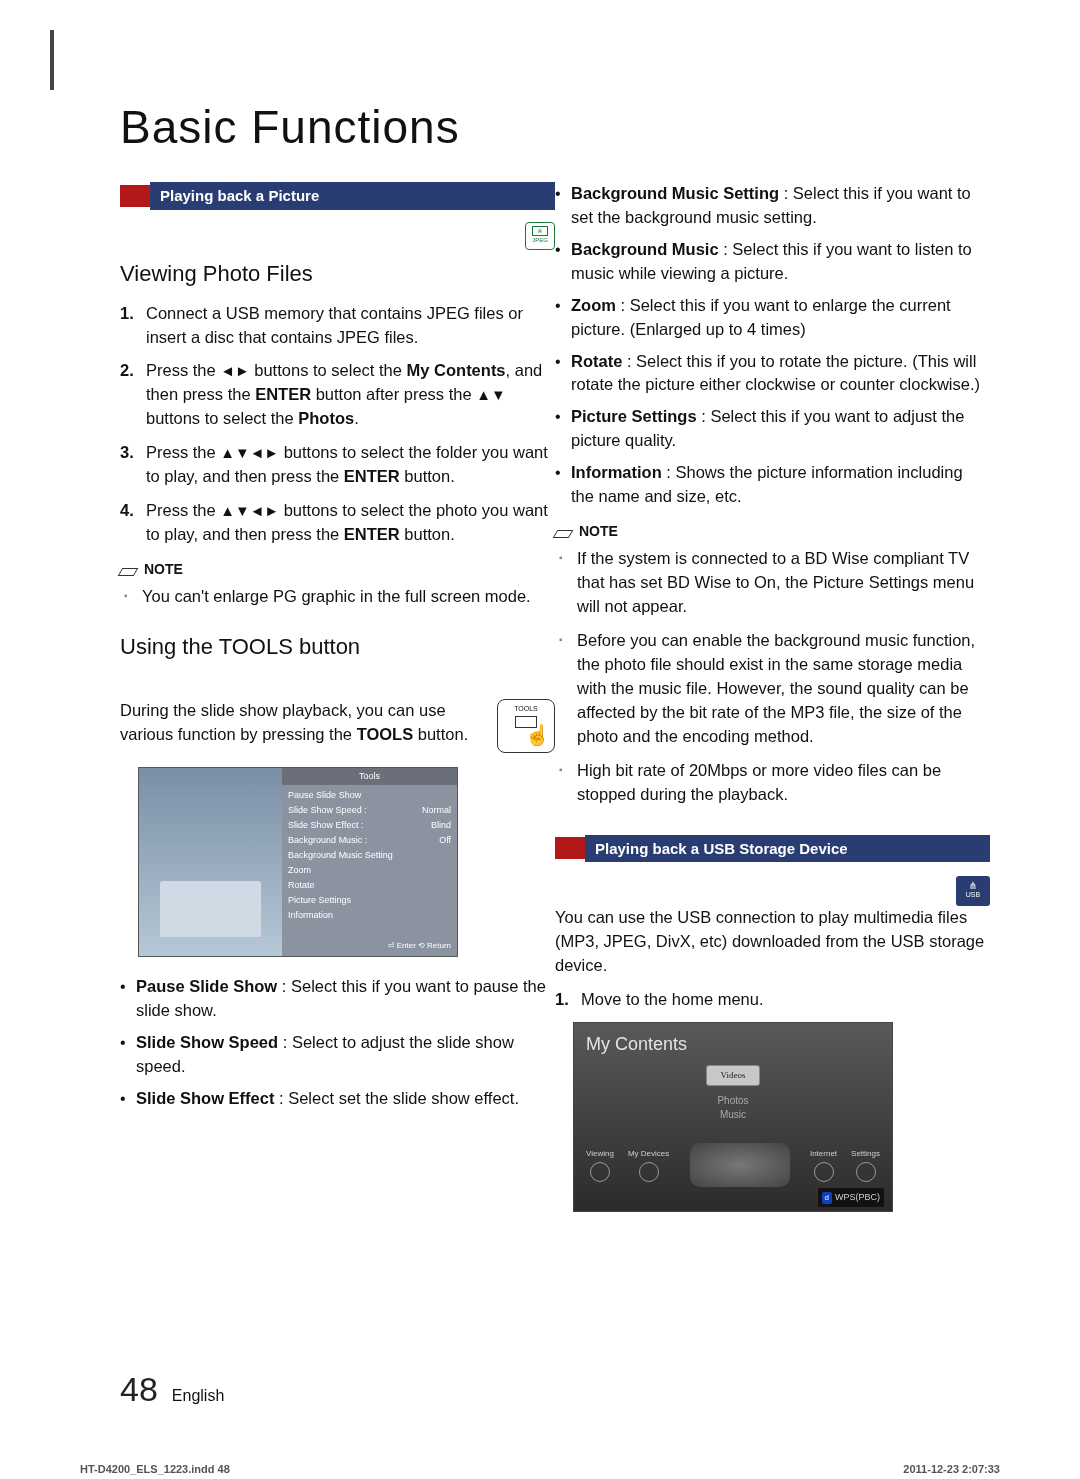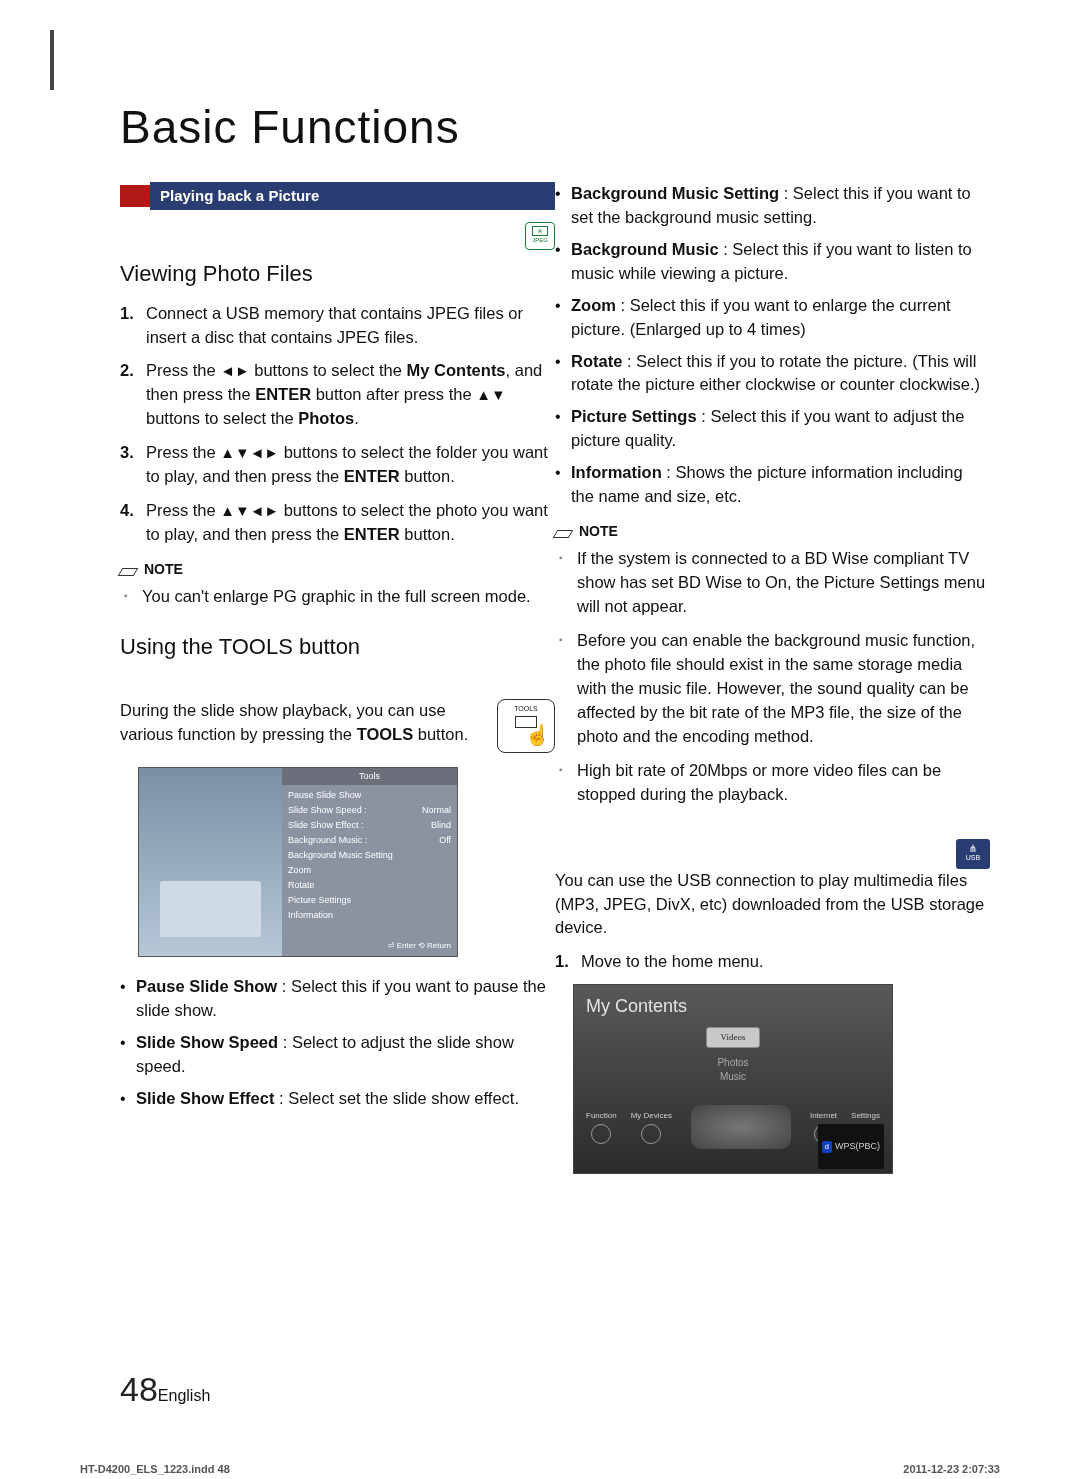--- a/index.html
+++ b/index.html
@@ -50,23 +50,23 @@
   .mycontents { width: 320px; height: 190px; margin: 10px 0 0 18px; border: 1px solid #444; background: linear-gradient(#5a585a, #2b2a2c); position: relative; color:#cfd0d2; font-size:10px; }
   .mc-title { font-size: 18px; font-weight: 400; padding: 8px 12px; color:#e4e4e4; }
   .mc-tabs { display:flex; justify-content:center; gap:6px;}
   .mc-tab{padding:3px 14px;border:1px solid #888;border-radius:3px;font-size:9px;background:rgba(255,255,255,0.08);}
   .mc-tab.sel{background:#c8c8c8;color:#222;font-family:Liberation Serif, serif;}
   .mc-opts{text-align:center;margin-top:8px;font-size:10px;line-height:14px;color:#aaa;}
   .mc-bottom{position:absolute;bottom:24px;left:0;right:0;display:flex;justify-content:space-between;padding:0 12px;align-items:center;}
   .mc-bi{display:flex;flex-direction:column;align-items:center;font-size:8px;gap:2px;}
   .mc-bi .ci{width:20px;height:20px;border:1px solid #999;border-radius:50%;}
   .mc-center{width:100px;height:44px;background:radial-gradient(#777,#444);border-radius:10px;}
-  .mc-foot{position:absolute;bottom:4px;right:8px;font-size:9px;background:#111;padding:16px 4px;border-radius:2px;}
+  .mc-foot{position:absolute;bottom:4px;right:8px;font-size:9px;background:#111;padding:3px 4px;border-radius:2px;}
   .mc-foot .d{display:inline-block;background:#1040c0;color:#fff;padding:0 3px;border-radius:2px;margin-right:3px;font-size:8px;}
-  .page-foot { position: absolute; left: 120px; bottom: 70px; display:flex; align-items: baseline; gap: 0; text-align: center; }
+  .page-foot { position: absolute; left: 120px; bottom: 70px; display:flex; align-items: baseline; gap: 14px; text-align: center; }
   .pn { font-size: 34px; font-weight: 400; color:#222; }
   .pl { font-size: 16px; }
   .print-foot { position: absolute; left: 80px; right: 80px; bottom: 4px; display:flex; justify-content: space-between; font-size: 11px; color:#555;font-weight:bold;}
 </style>
 </head>
 <body>
 
 <div class="page">
   <div class="edge-mark"></div>
 
@@ -174,26 +174,30 @@
         <li><b>Rotate</b><span> : Select this if you to rotate the picture. (This will rotate the picture either clockwise or counter clockwise.)</span></li>
         <li><b>Picture Settings</b><span> : Select this if you want to adjust the picture quality.</span></li>
         <li><b>Information</b><span> : Shows the picture information including the name and size, etc.</span></li>
       </ul>
 
       <div class="note-head">
         <span class="pen-ico"></span>
         <span class="note-lbl">NOTE</span>
       </div>
       <ul class="note-list">
-        <li>If the system is connected to a BD Wise compliant TV show has set BD Wise to On, the Picture Settings menu will not appear.</li>
+        <li>If the system is connected to a BD Wise compliant TV that has set BD Wise to On, the Picture Settings menu will not appear.</li>
         <li>Before you can enable the background music function, the photo file should exist in the same storage media with the music file. However, the sound quality can be affected by the bit rate of the MP3 file, the size of the photo and the encoding method.</li>
         <li>High bit rate of 20Mbps or more video files can be stopped during the playback.</li>
       </ul>
 
       <div style="height:18px"></div>
+      <div class="ribbon">
+        <div class="ribbon-red"></div>
+        <div class="ribbon-blue">Playing back a USB Storage Device</div>
+      </div>
       <div class="usb-badge">
         <span class="tri">⋔</span>
         <span>USB</span>
       </div>
 
       <p class="usb-para">You can use the USB connection to play multimedia files (MP3, JPEG, DivX, etc) downloaded from the USB storage device.</p>
 
       <ol class="steps" style="margin-top:10px">
         <li>Move to the home menu.</li>
       </ol>
@@ -203,21 +207,21 @@
         <div class="mc-tabs">
           <div class="mc-tab sel">Videos</div>
         </div>
         <div class="mc-opts">
           <div>Photos</div>
           <div>Music</div>
         </div>
         <div class="mc-bottom">
           <div style="display:flex;gap:14px;">
             <div class="mc-bi">
-                <span>Function</span>
+                <span>Viewing</span>
                 <div class="ci"></div>
               </div>
             <div class="mc-bi">
                 <span>My Devices</span>
                 <div class="ci"></div>
               </div>
           </div>
           <div class="mc-center"></div>
           <div style="display:flex;gap:14px;">
             <div class="mc-bi">

